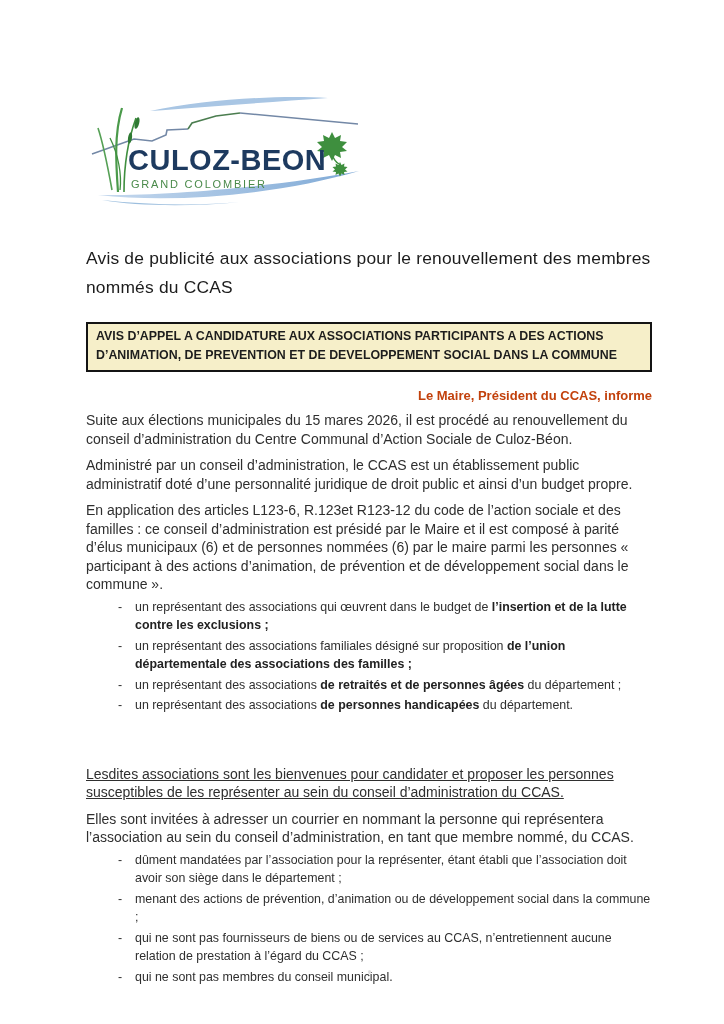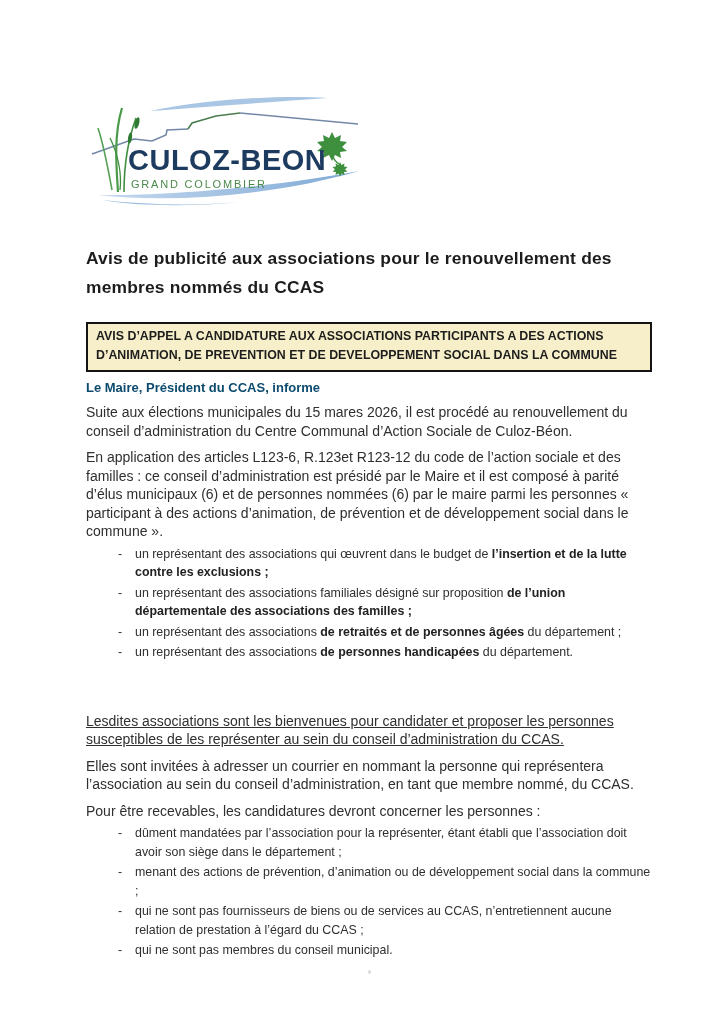--- a/index.html
+++ b/index.html
@@ -11,36 +11,36 @@
     font-family:"Liberation Sans", sans-serif;
     color:#2f2f2f;
     margin:0 auto;
   }
   .content{width:566px;margin-left:86px;}
   
   .logo-wrap{margin-top:94px;margin-left:2px;width:276px;height:112px;}
   
   .doc-title{
     margin:38px 0 0;
-    font-size:17.4px;line-height:29px;font-weight:bold;
+    font-size:17.4px;line-height:29px;font-weight:normal;
     color:#1c1c1c;letter-spacing:0.2px;
   }
   
   .notice-box{
     margin-top:20px;
     border:2px solid #141414;
     background:#f6efc9;
     padding:3px 8px 5px 8px;
   }
   .notice-box .notice-text{
     font-size:12.4px;font-weight:bold;line-height:19px;color:#1d1d1d;
   }
   .subheading{
-    margin-top:8px;text-align:left;
-    font-size:13px;font-weight:bold;color:#0c4a6e;
+    margin-top:16px;text-align:right;
+    font-size:13px;font-weight:bold;color:#c2410c;
   }
   p.para{margin:8px 0 0;font-size:14px;line-height:18.5px;color:#2f2f2f;}
   p.para.gap-before{margin-top:50px;text-decoration:underline;}
   ul.dash-list{list-style:none;margin:4px 0 0;padding:0;}
   ul.dash-list li{
     position:relative;
     padding-left:49px;margin-top:2px;
     font-size:12.4px;line-height:18.5px;color:#2f2f2f;
   }
   ul.dash-list li .dash{position:absolute;left:32px;top:0;}
@@ -96,40 +96,40 @@
 
     <h1 class="doc-title">Avis de publicité aux associations pour le renouvellement des membres nommés du CCAS</h1>
 
     <div class="notice-box">
       <div class="notice-text">AVIS D’APPEL A CANDIDATURE AUX ASSOCIATIONS PARTICIPANTS A DES ACTIONS D’ANIMATION, DE PREVENTION ET DE DEVELOPPEMENT SOCIAL DANS LA COMMUNE</div>
     </div>
 
     <div class="subheading">Le Maire, Président du CCAS, informe</div>
 
     <p class="para">Suite aux élections municipales du 15 mares 2026, il est procédé au renouvellement du conseil d’administration du Centre Communal d’Action Sociale de Culoz-Béon.</p>
+    <p class="para">Administré par un conseil d’administration, le CCAS est un établissement public administratif doté d’une personnalité juridique de droit public et ainsi d’un budget propre.</p>
     <p class="para">En application des articles L123-6, R.123et R123-12 du code de l’action sociale et des familles : ce conseil d’administration est présidé par le Maire et il est composé à parité d’élus municipaux (6) et de personnes nommées (6) par le maire parmi les personnes « participant à des actions d’animation, de prévention et de développement social dans le commune ».</p>
 
     <ul class="dash-list">
       <li>
         <span class="dash">-</span><span>un représentant des associations qui œuvrent dans le budget de </span><b>l’insertion et de la lutte contre les exclusions ;</b><span></span>
       </li>
       <li>
         <span class="dash">-</span><span>un représentant des associations familiales désigné sur proposition </span><b>de l’union départementale des associations des familles ;</b><span></span>
       </li>
       <li>
         <span class="dash">-</span><span>un représentant des associations </span><b>de retraités et de personnes âgées</b><span> du département ;</span>
       </li>
       <li>
         <span class="dash">-</span><span>un représentant des associations </span><b>de personnes handicapées</b><span> du département.</span>
       </li>
     </ul>
 
     <p class="para gap-before">Lesdites associations sont les bienvenues pour candidater et proposer les personnes susceptibles de les représenter au sein du conseil d’administration du CCAS.</p>
     <p class="para">Elles sont invitées à adresser un courrier en nommant la personne qui représentera l’association au sein du conseil d’administration, en tant que membre nommé, du CCAS.</p>
-    <p class="para">Pour être recevables, les candidatures devront concerner les personnes :</p>
 
     <ul class="dash-list">
       <li>
         <span class="dash">-</span><span>dûment mandatées par l’association pour la représenter, étant établi que l’association doit avoir son siège dans le département ;</span>
       </li>
       <li>
         <span class="dash">-</span><span>menant des actions de prévention, d’animation ou de développement social dans la commune ;</span>
       </li>
       <li>
         <span class="dash">-</span><span>qui ne sont pas fournisseurs de biens ou de services au CCAS, n’entretiennent aucune relation de prestation à l’égard du CCAS ;</span>

